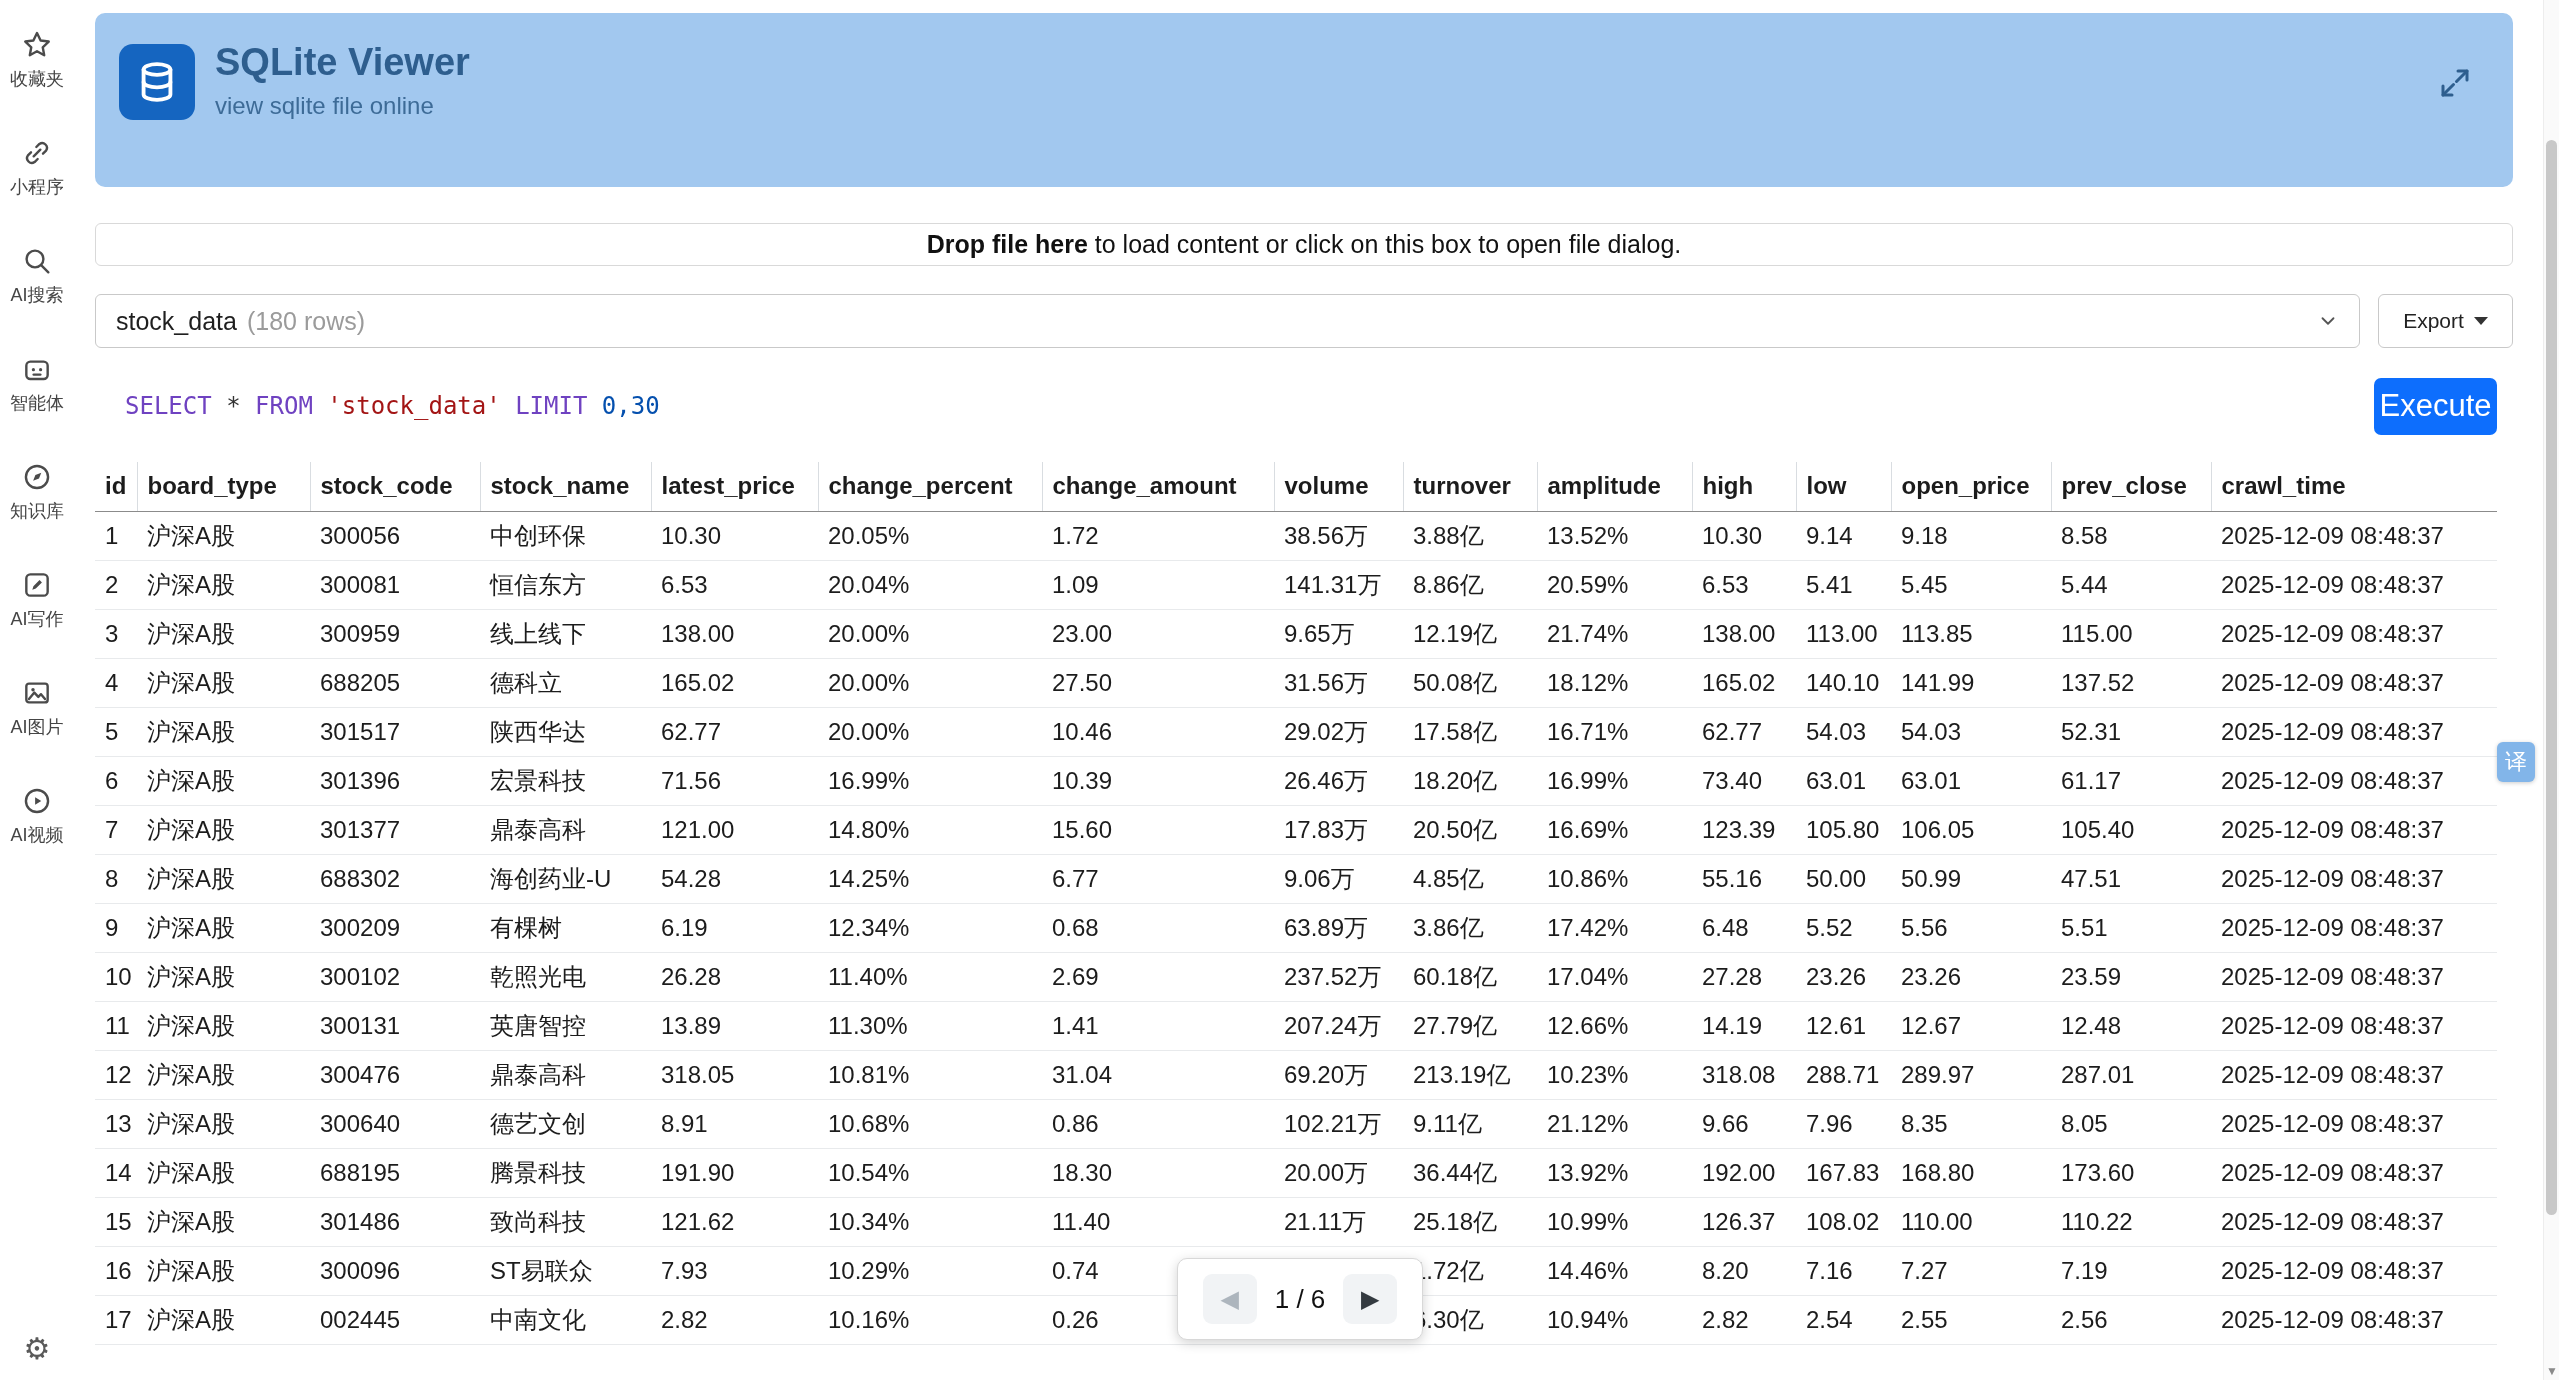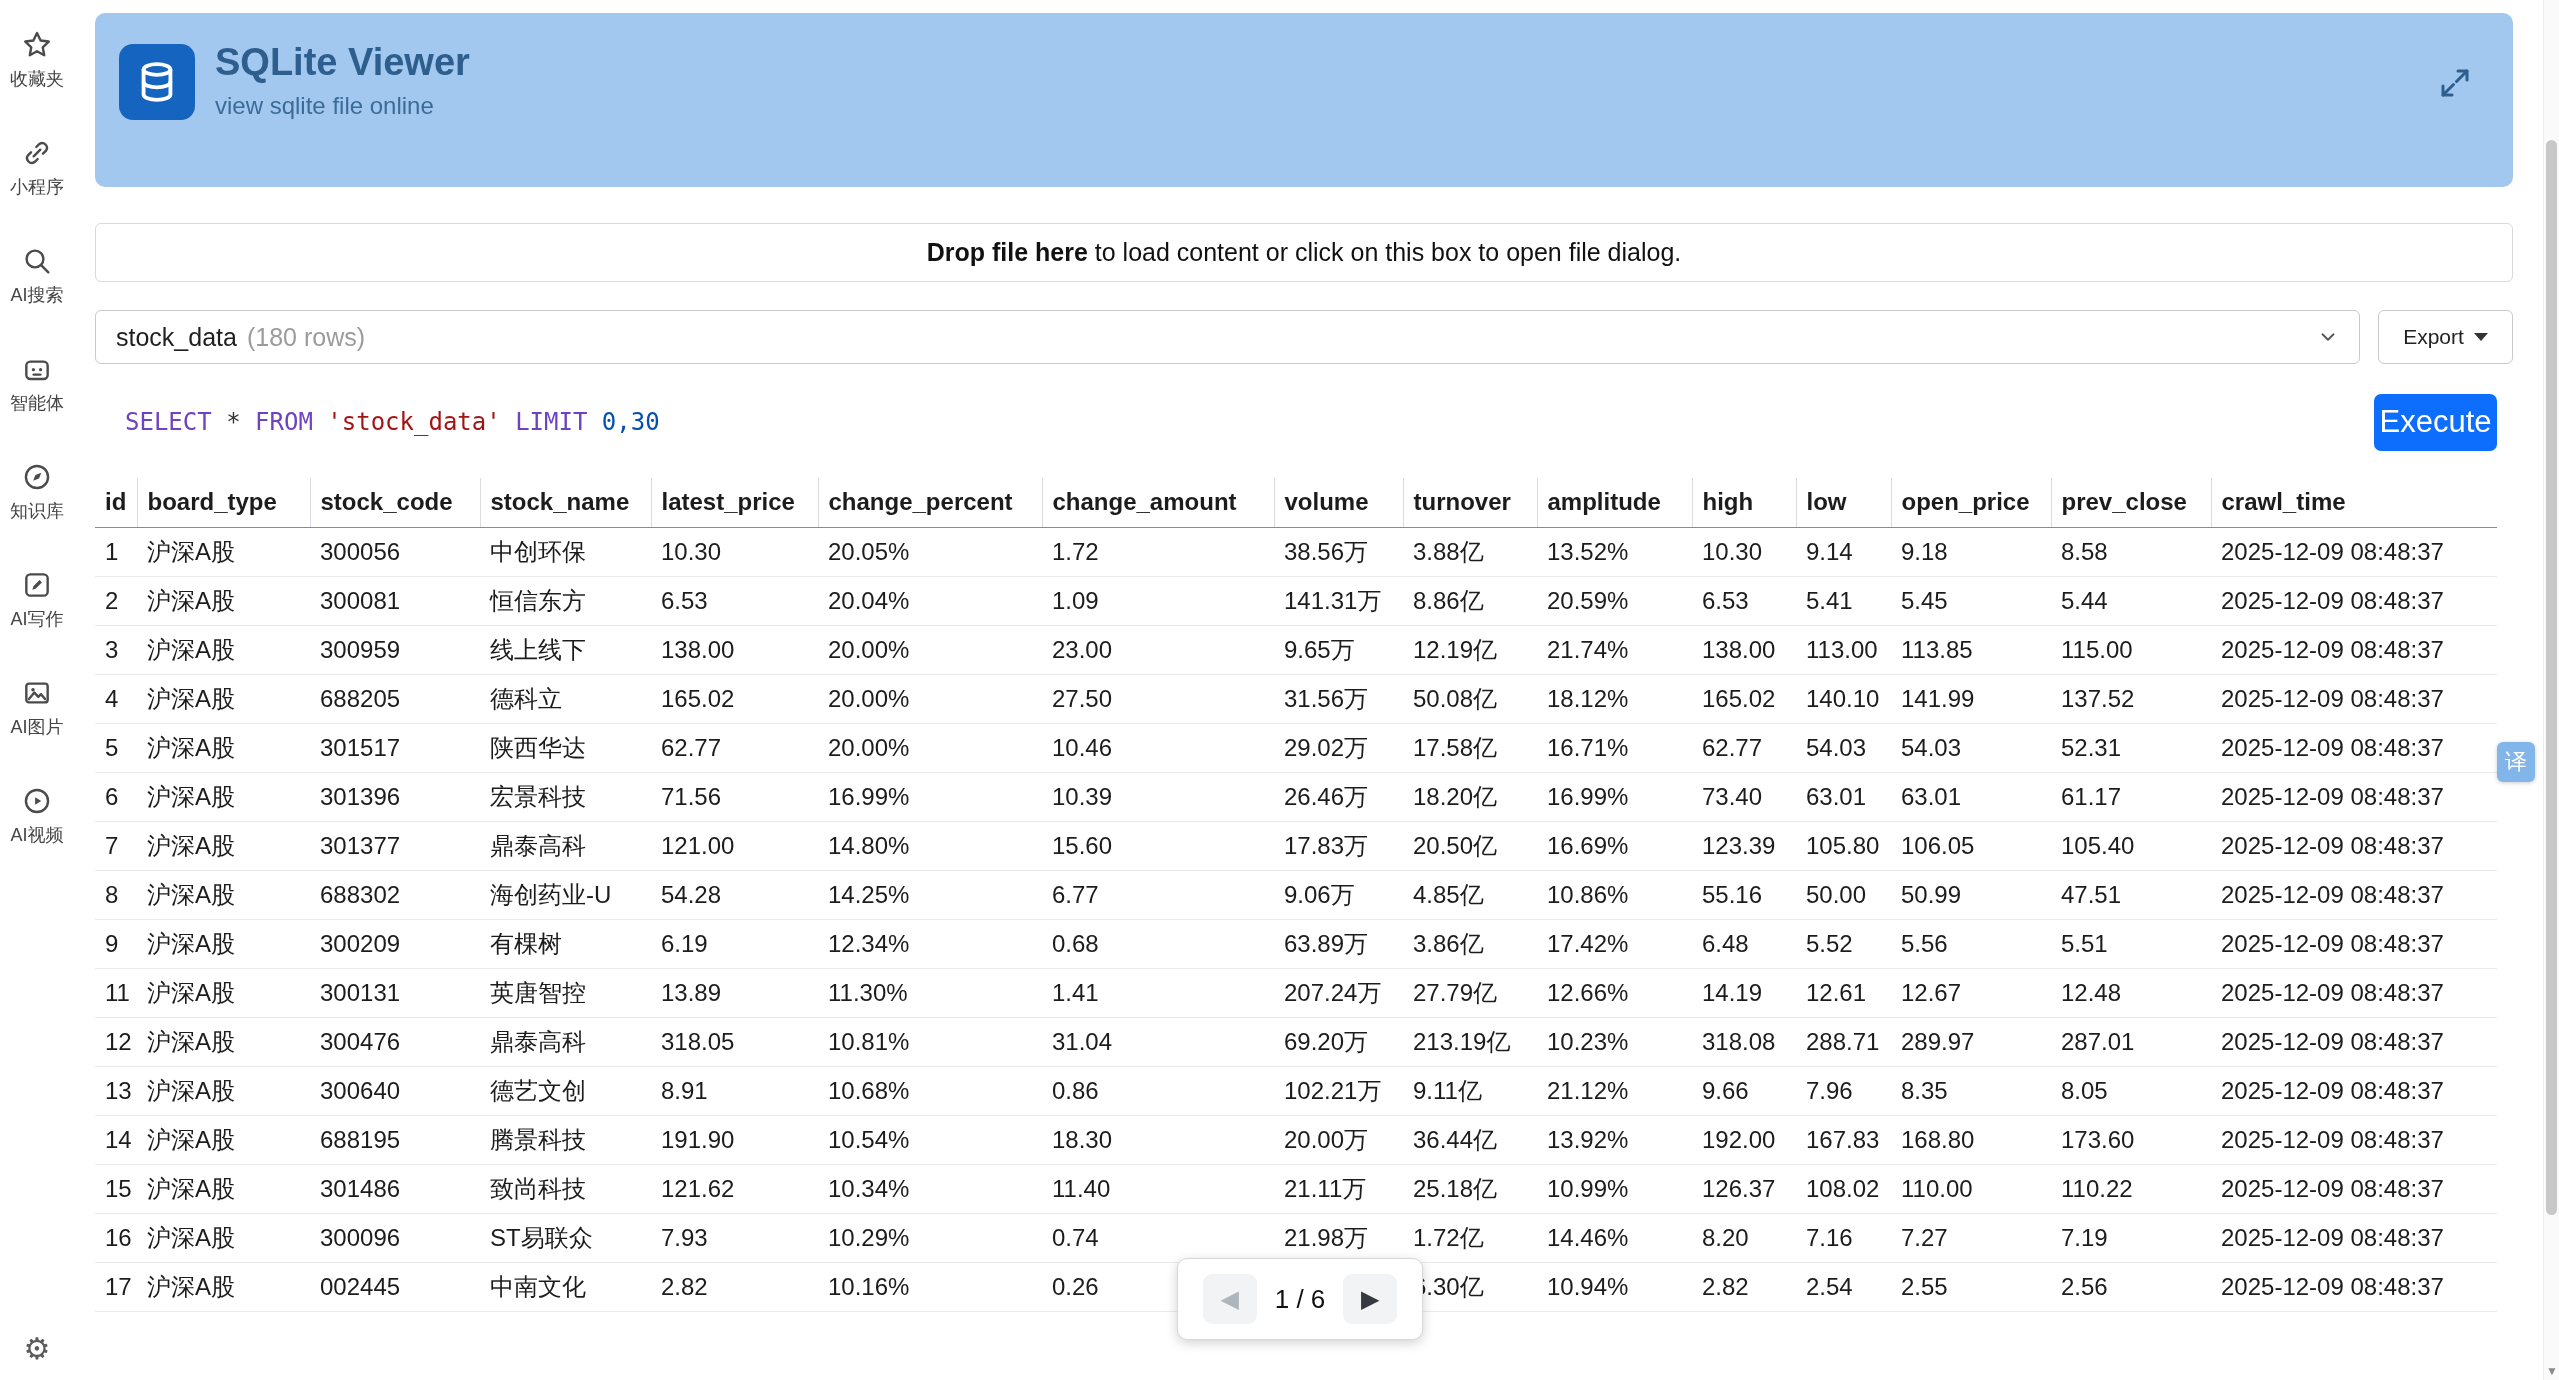--- a/index.html
+++ b/index.html
@@ -24,21 +24,21 @@
   .logo { position:absolute; left:24px; top:31px; width:76px; height:76px; background:#1565c0; border-radius:14px;
           display:flex; align-items:center; justify-content:center; }
   .logo svg { width:46px; height:46px; }
   .banner-titles { position:absolute; left:120px; top:28px; }
   .app-title { font-size:38px; font-weight:700; color:#2e5e8e; }
   .app-subtitle { font-size:24px; color:#3d6b97; margin-top:8px; }
   .resize-icon { position:absolute; right:40px; top:52px; width:36px; height:36px; color:#2e5e8e; cursor:pointer; }
   .resize-icon svg { width:36px; height:36px; }
 
   
-  .dropzone { margin-top:36px; height:59px; border:1px solid #d9d9d9; border-radius:6px;
+  .dropzone { margin-top:36px; height:43px; border:1px solid #d9d9d9; border-radius:6px;
     display:flex; align-items:center; justify-content:center; font-size:25px; color:#111; cursor:pointer; background:#fff; }
   .dropzone b { font-weight:700; }
 
   
   .controls-row { margin-top:28px; display:flex; align-items:center; }
   .table-select { flex:1; height:54px; border:1px solid #c9c9c9; border-radius:6px; background:#fff;
     display:flex; align-items:center; padding:0 20px; font-size:25px; cursor:pointer; }
   .sel-value { color:#1f1f1f; }
   .sel-rows { color:#9b9b9b; margin-left:10px; }
   .sel-chevron { margin-left:auto; display:flex; color:#555; }
@@ -402,20 +402,37 @@
           <td>63.89万</td>
           <td>3.86亿</td>
           <td>17.42%</td>
           <td>6.48</td>
           <td>5.52</td>
           <td>5.56</td>
           <td>5.51</td>
           <td>2025-12-09 08:48:37</td>
         </tr>
         <tr>
+          <td>10</td>
+          <td>沪深A股</td>
+          <td>300102</td>
+          <td>乾照光电</td>
+          <td>26.28</td>
+          <td>11.40%</td>
+          <td>2.69</td>
+          <td>237.52万</td>
+          <td>60.18亿</td>
+          <td>17.04%</td>
+          <td>27.28</td>
+          <td>23.26</td>
+          <td>23.26</td>
+          <td>23.59</td>
+          <td>2025-12-09 08:48:37</td>
+        </tr>
+        <tr>
           <td>11</td>
           <td>沪深A股</td>
           <td>300131</td>
           <td>英唐智控</td>
           <td>13.89</td>
           <td>11.30%</td>
           <td>1.41</td>
           <td>207.24万</td>
           <td>27.79亿</td>
           <td>12.66%</td>

